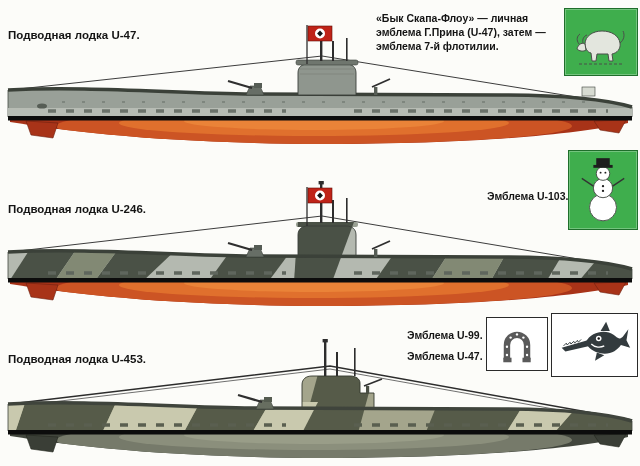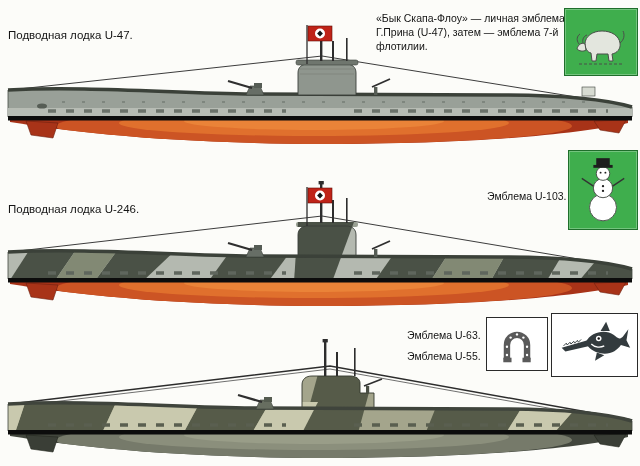--- a/index.html
+++ b/index.html
@@ -1,19 +1,19 @@
 <!DOCTYPE html>
 <html><head>
 <meta charset="utf-8">
 <style>
   html,body{margin:0;padding:0;}
   body{font-family:"Liberation Sans",sans-serif;background:#9a9a9a;}
   .page{position:relative;width:640px;height:466px;background:#fcfcf9;overflow:hidden;margin:0 auto;}
-  .label{position:absolute;font-size:11.5px;font-weight:400;color:#141414;white-space:nowrap;}
-  .caption{position:absolute;font-size:10.5px;font-weight:400;color:#141414;line-height:1.32;}
+  .label{position:absolute;font-size:11.5px;font-weight:700;color:#141414;white-space:nowrap;}
+  .caption{position:absolute;font-size:10.5px;font-weight:700;color:#141414;line-height:1.32;}
   .nowrap{white-space:nowrap;}
   .emblem-box{position:absolute;display:flex;align-items:center;justify-content:center;}
   .emblem-box--green{background:#3fae4d;border:1px solid #1f6e2b;box-shadow:inset 0 0 0 1px rgba(255,255,255,.28);}
   .emblem-box--white{background:#ffffff;border:1px solid #2a2a2a;}
   .sub{position:absolute;}
 </style>
 </head>
 <body>
 
 <div class="page">
@@ -165,22 +165,23 @@
       <line x1="250" y1="72" x2="226" y2="65" stroke="#2f2f2f" stroke-width="2.2"></line>
       <rect x="252" y="67" width="8" height="5" fill="#555c55"></rect>
     </g>
     <g>
       <rect x="372" y="71" width="3.4" height="8" fill="#565d55"></rect>
       <line x1="370" y1="71" x2="388" y2="63" stroke="#2f2f2f" stroke-width="1.8"></line>
     </g>
     <path d="M6,100 L630,100 L630,104.4 L6,104.4 Z" fill="#0c0c0c"></path>
   </svg>
 
-  <div class="caption nowrap" style="left:407px;top:329px">Эмблема U-63.</div>
-  <div class="caption nowrap" style="left:407px;top:350px">Эмблема U-55.</div>
+  <div class="caption nowrap" style="left:407px;top:329px">Эмблема U-99.</div>
+  <div class="caption nowrap" style="left:407px;top:350px">Эмблема U-47.</div>
+  <div class="label" style="left:8px;top:353px">Подводная лодка U-453.</div>
 
   <div class="emblem-box emblem-box--white" style="left:486px;top:317px;width:60px;height:52px">
     <svg width="46" height="42" viewBox="0 0 48 46">
       <path d="M13,40 L13,24 A11,11 0 1 1 35,24 L35,40" fill="none" stroke="#5a5a5a" stroke-width="7"></path>
       <rect x="9" y="38" width="9" height="5" fill="#5a5a5a"></rect>
       <rect x="30" y="38" width="9" height="5" fill="#5a5a5a"></rect>
       <circle cx="13" cy="35" r="1.3" fill="#ffffff"></circle>
       <circle cx="13" cy="26" r="1.3" fill="#ffffff"></circle>
       <circle cx="17" cy="16" r="1.3" fill="#ffffff"></circle>
       <circle cx="24" cy="12.5" r="1.3" fill="#ffffff"></circle>

